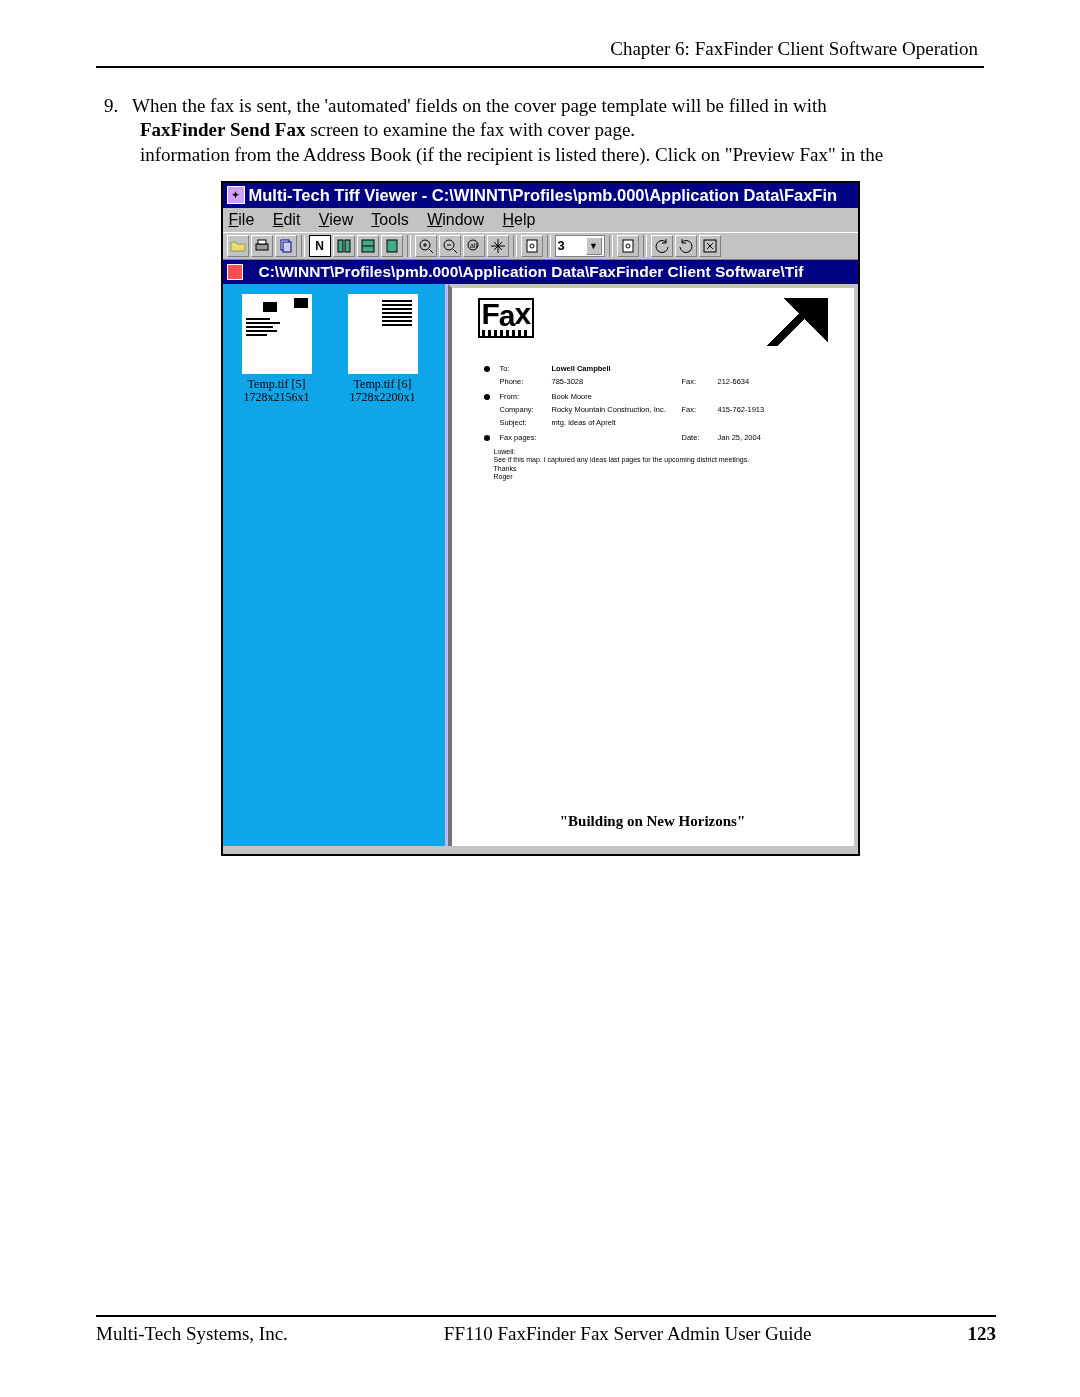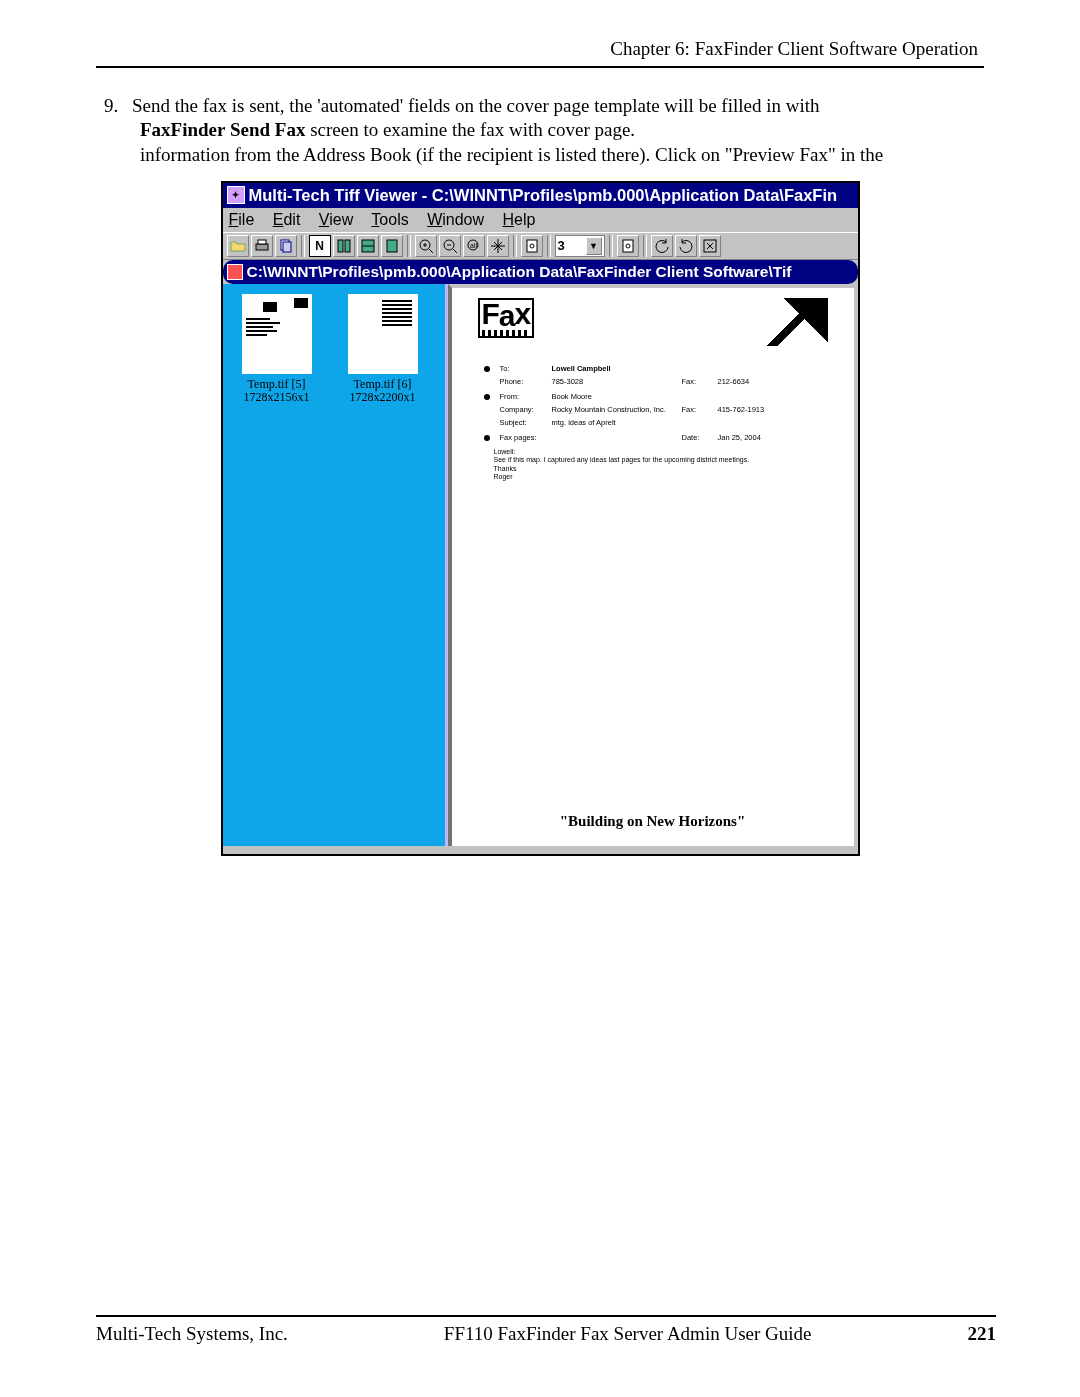--- a/index.html
+++ b/index.html
@@ -114,21 +114,21 @@
     width:14px;height:16px;background:#c3c3c3;border:1px solid #808080;
     border-top-color:#fff;border-left-color:#fff;
     font-size:9px;display:flex;align-items:center;justify-content:center;
   }
   .pathbar {
     background: #000083;
     color:#fff;
     font-weight:bold;
     font-size:15.5px;
     padding:3px 4px;
-    display:flex;align-items:center;gap:4px;border-radius:10px;
+    display:flex;align-items:center;gap:16px;
   }
   .path-icon {
     width:14px;height:14px;background:#ff5050;border:1px solid #fff;
   }
   .viewer {
     display:flex;
     background:#fff;
     height: 562px;
   }
   .thumbs {
@@ -255,21 +255,21 @@
 </head>
 <body>
 
 <div class="page">
   <div class="header-area">
     <span>Chapter 6:  FaxFinder Client Software Operation</span>
   </div>
   <hr class="hr">
 
   <div class="body-text">
-    <span class="num">9.</span><span>Send the fax is sent, the 'automated' fields on the cover page template will be filled in with</span>
+    <span class="num">9.</span><span>When the fax is sent, the 'automated' fields on the cover page template will be filled in with</span>
     <div class="indent">
       <span class="bold">FaxFinder Send Fax</span><span> screen to examine the fax with cover page.</span>
     </div>
     <div class="indent">information from the Address Book (if the recipient is listed there).  Click on "Preview Fax" in the</div>
   </div>
 
   <div class="win">
     <div class="titlebar">
       <span class="title-icon">✦</span>
       <span>Multi-Tech Tiff Viewer - C:\WINNT\Profiles\pmb.000\Application Data\FaxFin</span>
@@ -476,16 +476,16 @@
       </div>
     </div>
     <div class="preview-bottom-bar"></div>
   </div>
 
   <div class="page-footer">
     <hr class="hr2">
     <div class="foot-row">
       <span>Multi-Tech Systems, Inc.</span>
       <span>FF110 FaxFinder Fax Server Admin User Guide</span>
-      <span class="pn">221</span>
+      <span class="pn">123</span>
     </div>
   </div>
 </div>
 
 </body></html>

